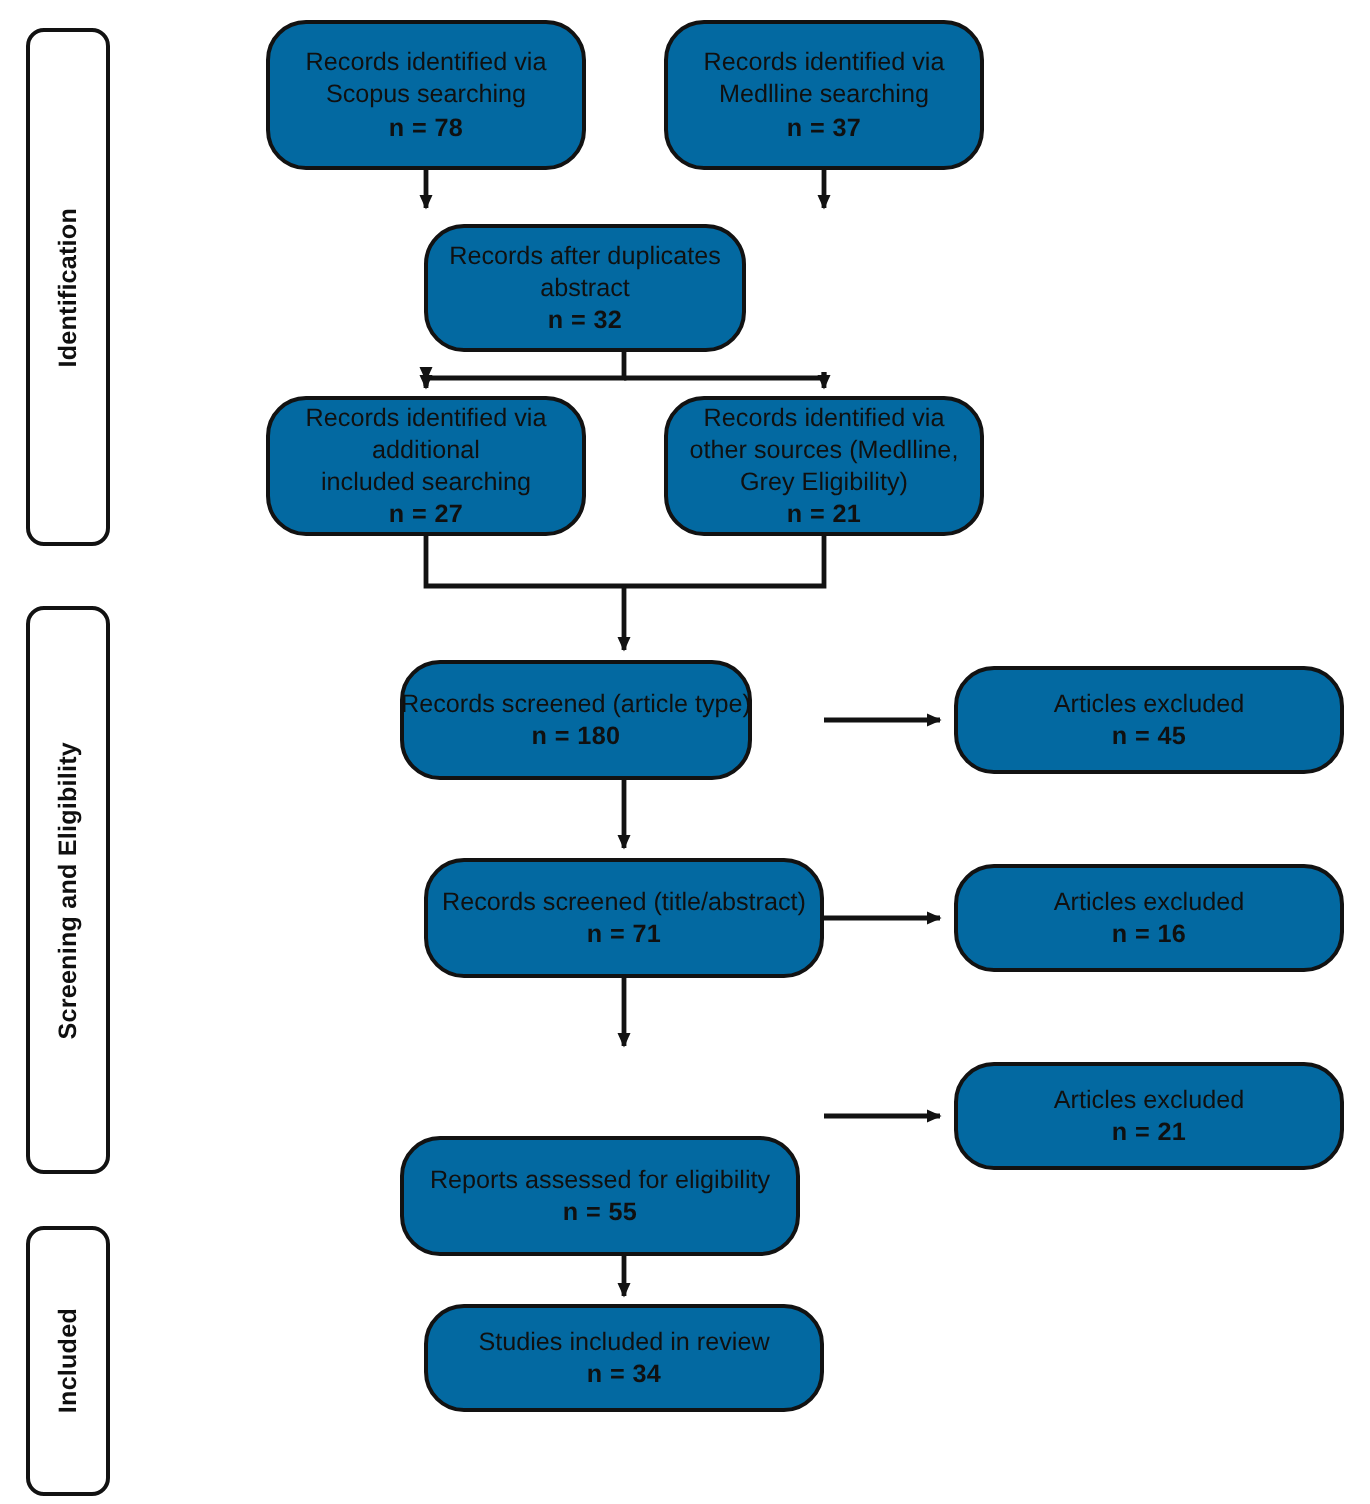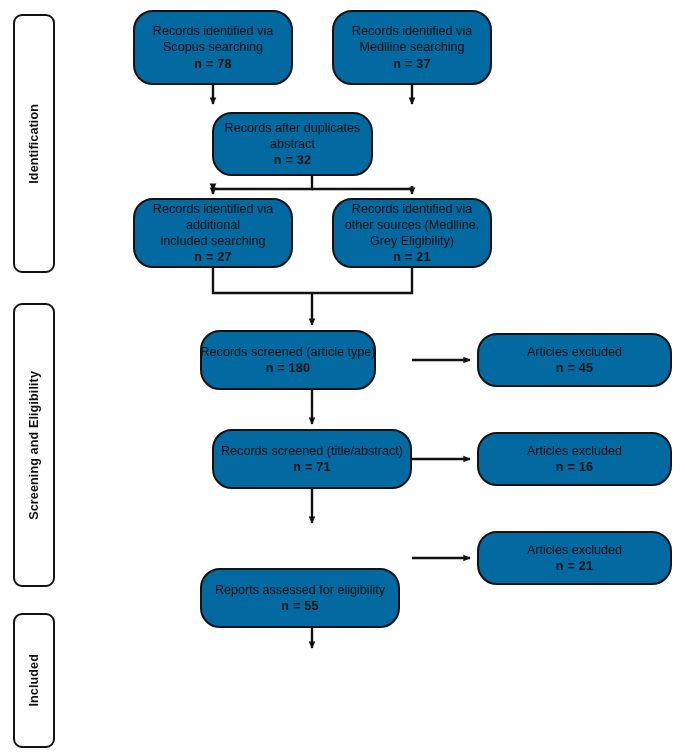--- a/index.html
+++ b/index.html
@@ -176,14 +176,18 @@
   <div class="node" style="left:200px; top:528px; width:200px; height:60px;margin-top:40px;">
     <span class="line">Reports assessed for eligibility</span>
     <span class="line count">n = 55</span>
   </div>
 
   <div class="node" style="left:477px; top:531px; width:195px; height:54px;">
     <span class="line">Articles excluded</span>
     <span class="line count">n = 21</span>
   </div>
 
+  <div class="node" style="left:212px; top:652px; width:200px; height:54px;">
+    <span class="line">Studies included in review</span>
+    <span class="line count">n = 34</span>
+  </div>
 
 </div>
 
 </body></html>

